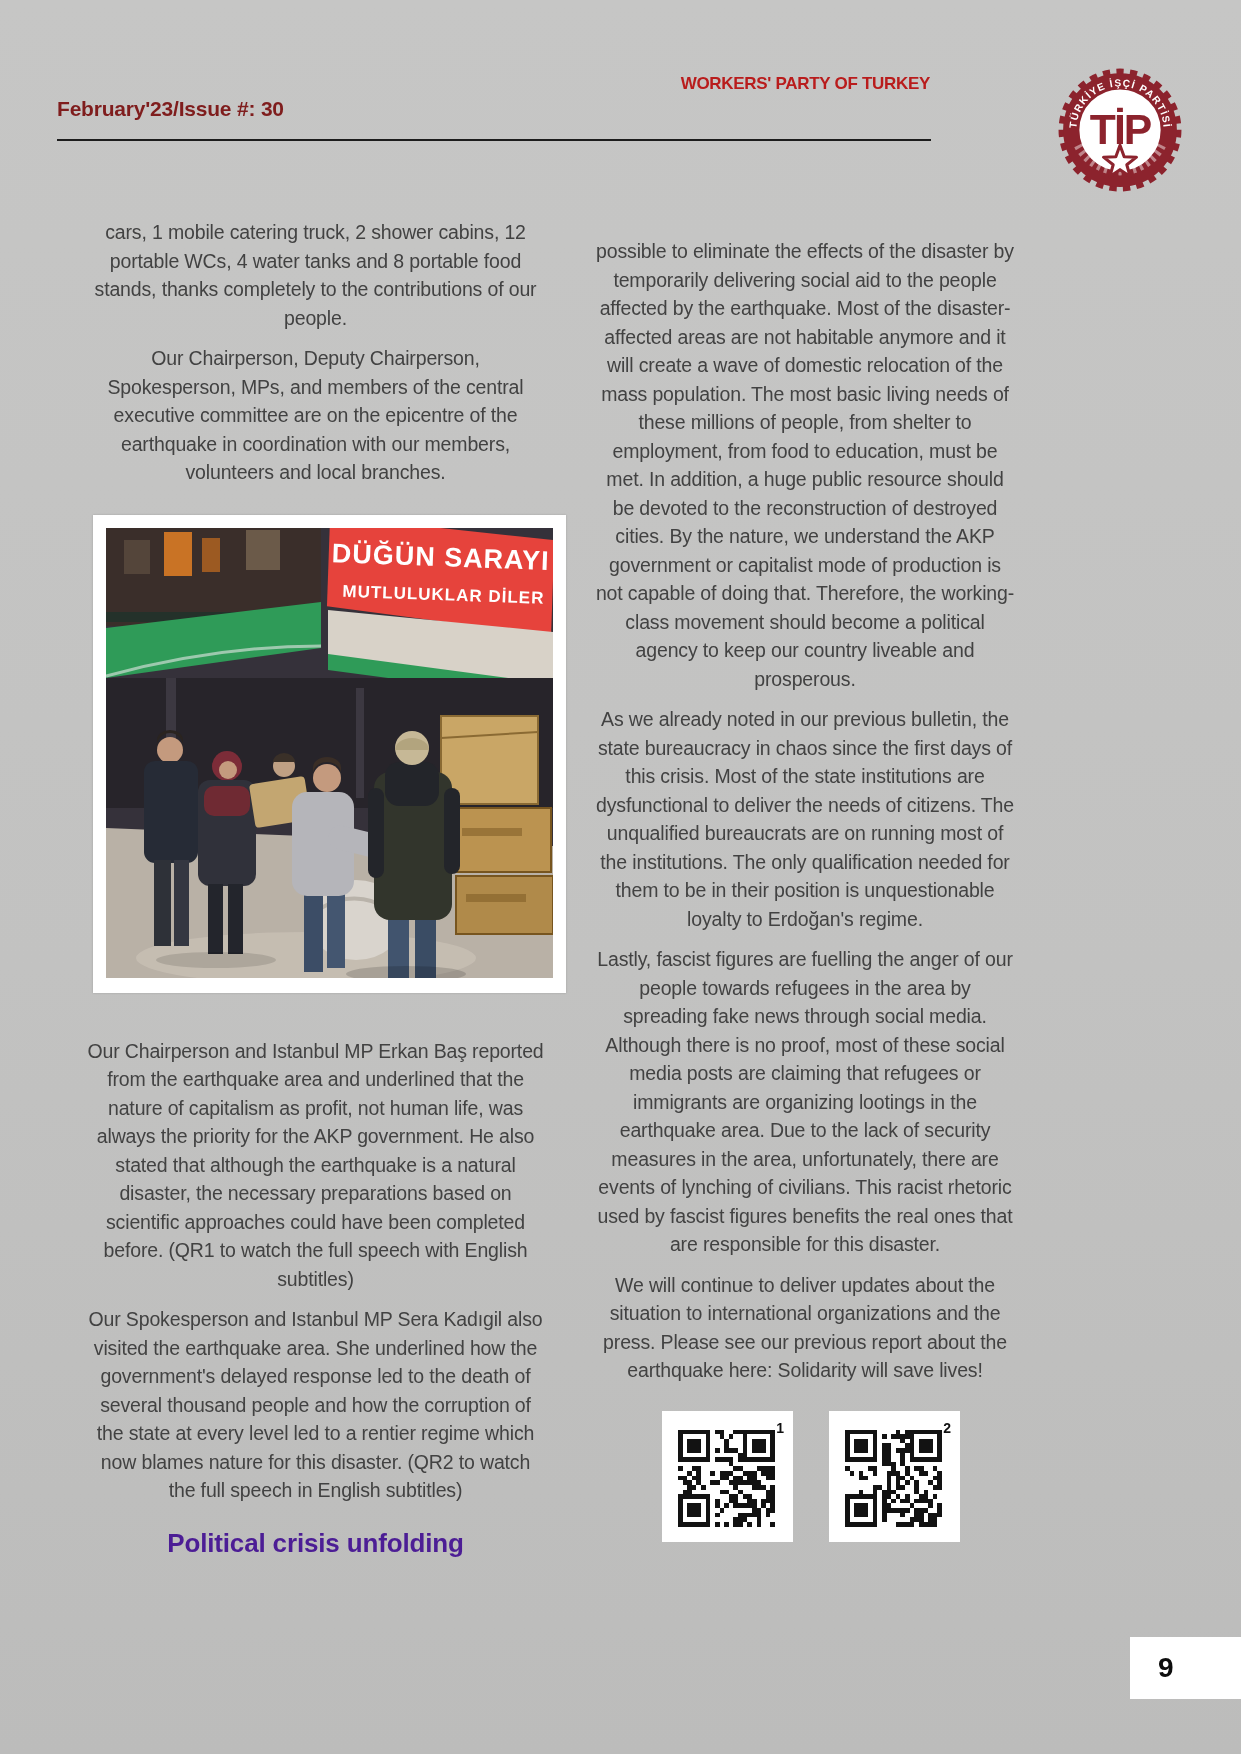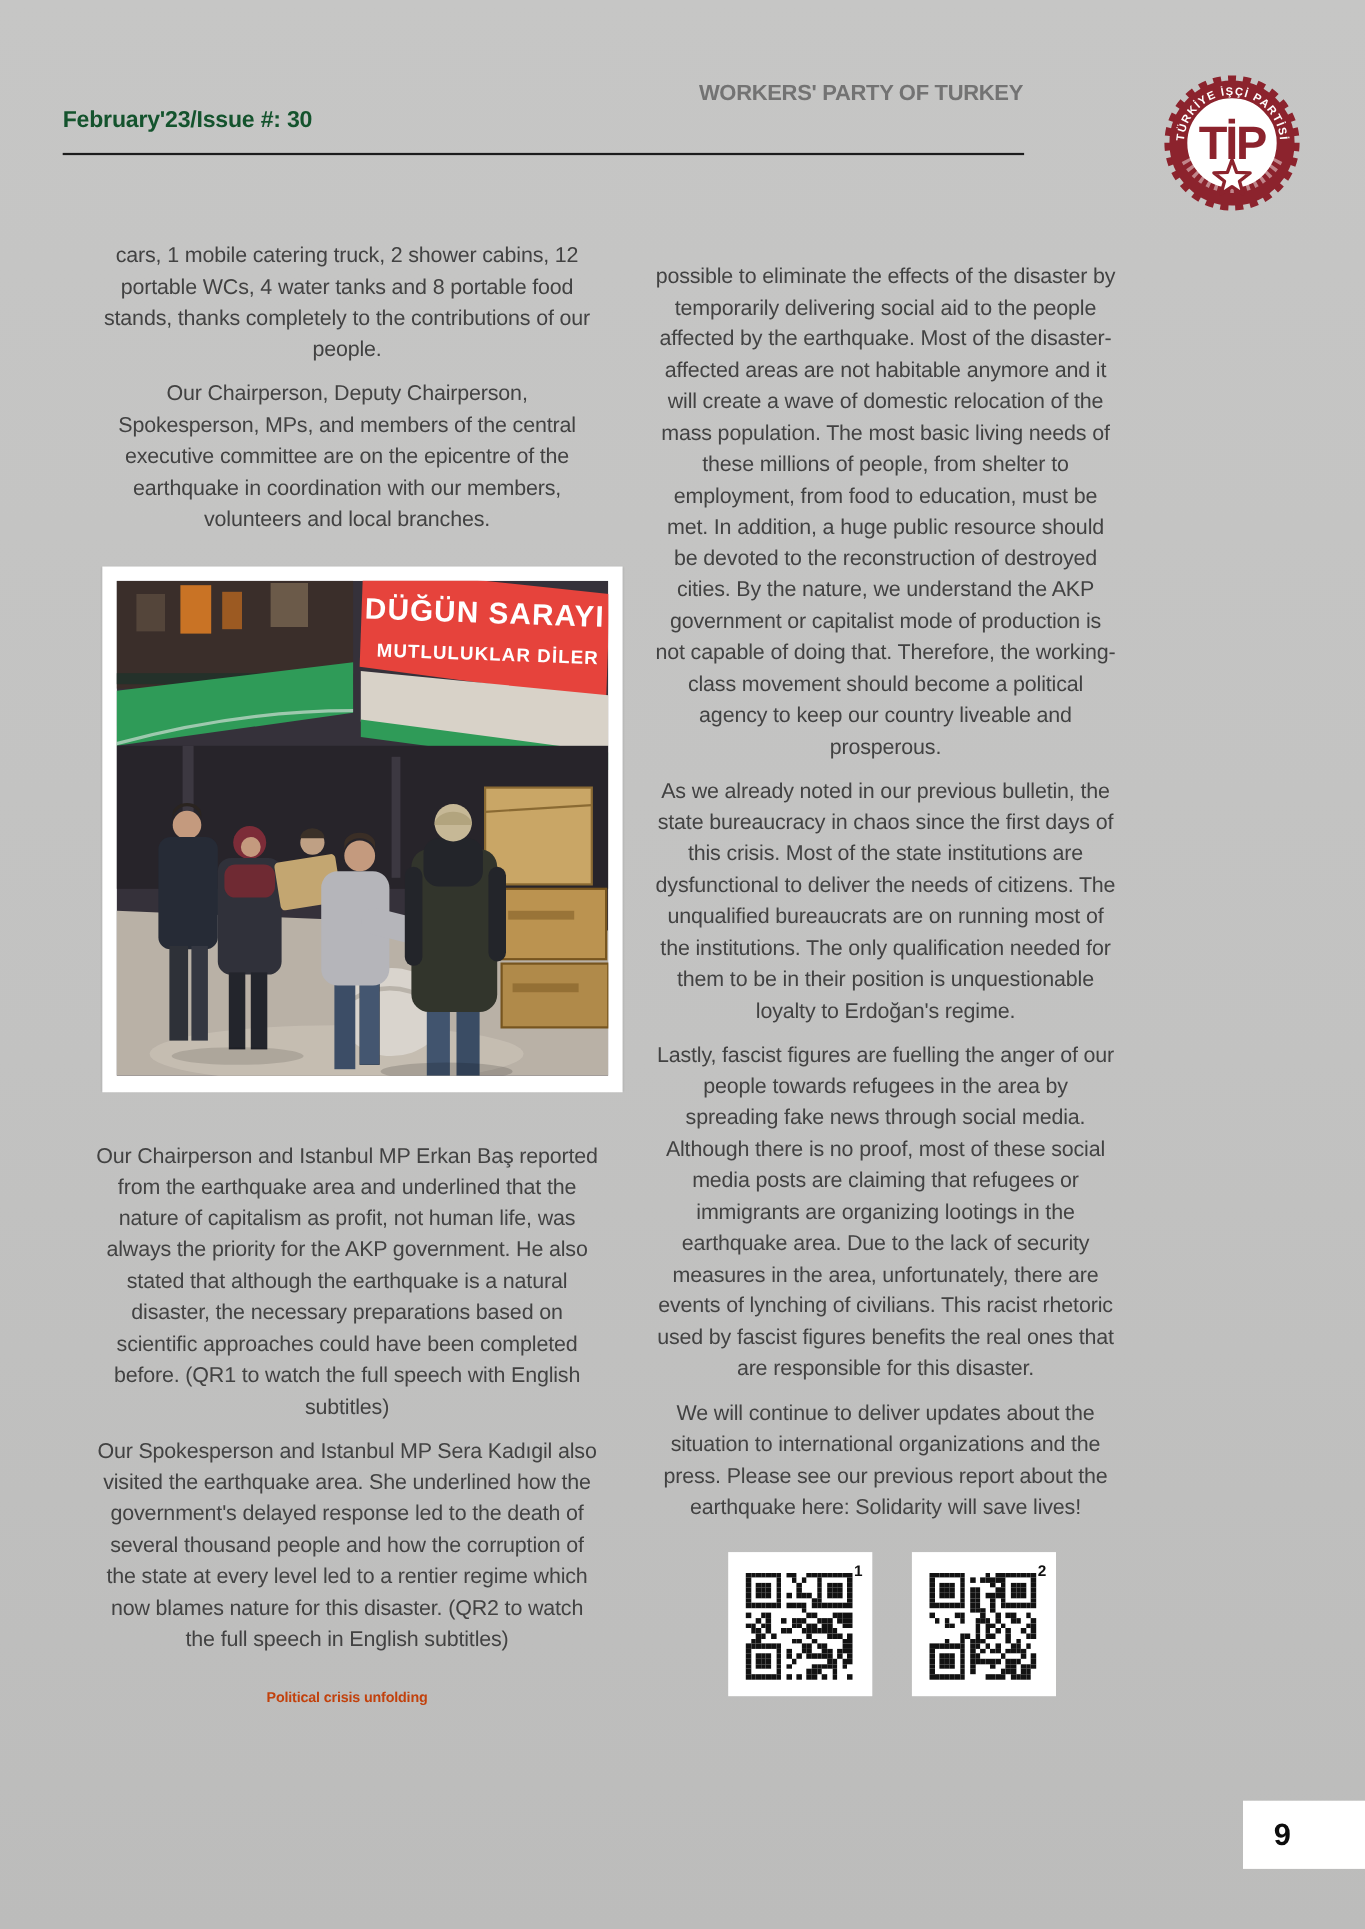--- a/index.html
+++ b/index.html
@@ -5,37 +5,37 @@
   html,body{margin:0;padding:0;}
   body{
     width:1241px;height:1754px;position:relative;overflow:hidden;
     background:linear-gradient(180deg,#c6c6c5 0%,#c2c2c1 55%,#bcbcbb 100%);
     font-family:"Liberation Sans","DejaVu Sans",sans-serif;
     color:#424242;
   }
   
   .issue-label{
     position:absolute;left:57px;top:97px;
-    font-size:21px;font-weight:700;color:#14532d;letter-spacing:-0.2px;
+    font-size:21px;font-weight:700;color:#7f1d1d;letter-spacing:-0.2px;
   }
   .page-title{
     position:absolute;right:311px;top:74px;
-    font-size:20px;font-weight:800;color:#737373;letter-spacing:-0.3px;
+    font-size:17px;font-weight:800;color:#b91c1c;letter-spacing:-0.3px;
     white-space:nowrap;
   }
   .header-rule{
     position:absolute;left:57px;top:139px;width:874px;height:2px;background:#1c1c1c;
   }
   .logo{position:absolute;left:1056px;top:58px;width:128px;height:140px;}
   
   .col{position:absolute;top:218px;font-size:19.5px;line-height:28.5px;letter-spacing:-0.15px;text-align:center;}
   .col-left{left:86px;width:459px;}
   .col-right{left:595px;width:420px;margin-top:19px;}
   .col p{margin:0 0 12px 0;}
-  .sub-heading{font-weight:700;color:#c2410c;margin:24px 0 14px 0;font-size:13px;}
+  .sub-heading{font-weight:700;color:#4c1d95;margin:24px 0 14px 0;font-size:26px;}
   
   .photo-frame{
     width:447px;margin:28px 0 44px 7px;background:#ffffff;padding:13px 13px 15px 13px;
     box-shadow:0 0 2px rgba(0,0,0,.18);
   }
   .photo-frame svg{display:block;}
   
   .qr-row{display:flex;gap:36px;padding-left:67px;margin-top:26px;}
   .qr-box{position:relative;width:131px;height:131px;background:#ffffff;}
   .qr-label{position:absolute;top:3px;right:9px;font-size:14px;font-weight:700;color:#111;}

